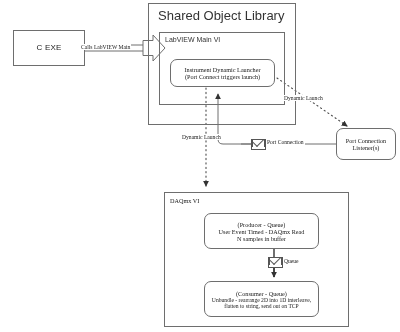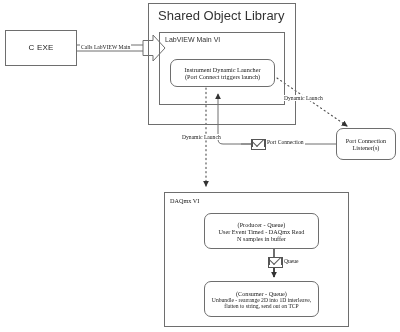--- a/index.html
+++ b/index.html
@@ -9,21 +9,21 @@
     position:relative;
     overflow:hidden;
   }
   #canvas{position:absolute;left:0;top:0;width:400px;height:332px;}
   .node{position:absolute;box-sizing:border-box;background:#ffffff;}
   .rect{border:1px solid #6e6e6e;}
   .round{border:1px solid #6e6e6e;border-radius:7px;}
   .container{border:1px solid #6e6e6e;background:transparent;}
   .ctr{
     display:flex;align-items:center;justify-content:center;
-    text-align:center;line-height:1.18;
+    text-align:center;line-height:1.18;margin-left:8px;
   }
   .lbl-tl{position:absolute;}
 
   
   .t-cexe{font-size:8px;letter-spacing:.2px;font-family:"Liberation Sans",sans-serif;color:#222;}
   .t-sol{font-size:13px;font-family:"Liberation Sans",sans-serif;color:#333;}
   .t-lvmain{font-size:7px;font-family:"Liberation Sans",sans-serif;color:#333;}
   .t-small{font-size:6.2px;color:#1a1a1a;}
   .t-tiny{font-size:5.6px;color:#1a1a1a;}
   .t-edge{font-size:5.6px;color:#1a1a1a;background:#fff;padding:0 1px;}

